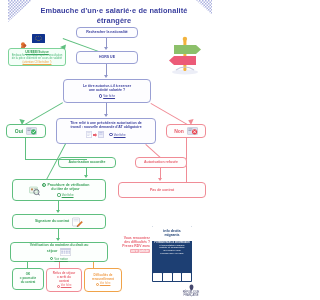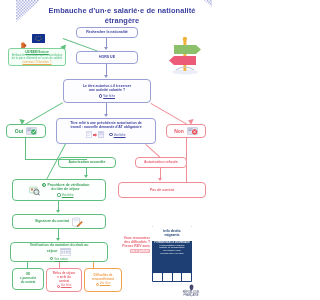--- a/index.html
+++ b/index.html
@@ -6,21 +6,21 @@
   html, body { margin:0; padding:0; }
   body {
     width:212px; height:300px; position:relative; overflow:hidden;
     background:#ffffff;
     font-family:"Liberation Sans", sans-serif;
     color:#2b2b6b;
   }
   #sheet { position:absolute; inset:0; }
 
   
-  .hdr { position:absolute; left:16px; top:0; width:212px; height:24px; }
+  .hdr { position:absolute; left:8px; top:0; width:212px; height:24px; }
   .hdr-title{
     position:absolute; left:20px; top:6px; width:172px;
     text-align:center; font-size:7.4px; font-weight:bold;
     color:#3a3f9e; letter-spacing:.1px; line-height:10px;
   }
   .corner { position:absolute; top:0; width:24px; height:22px; }
   .corner.l { left:0; }
   .corner.r { right:0; }
 
   

